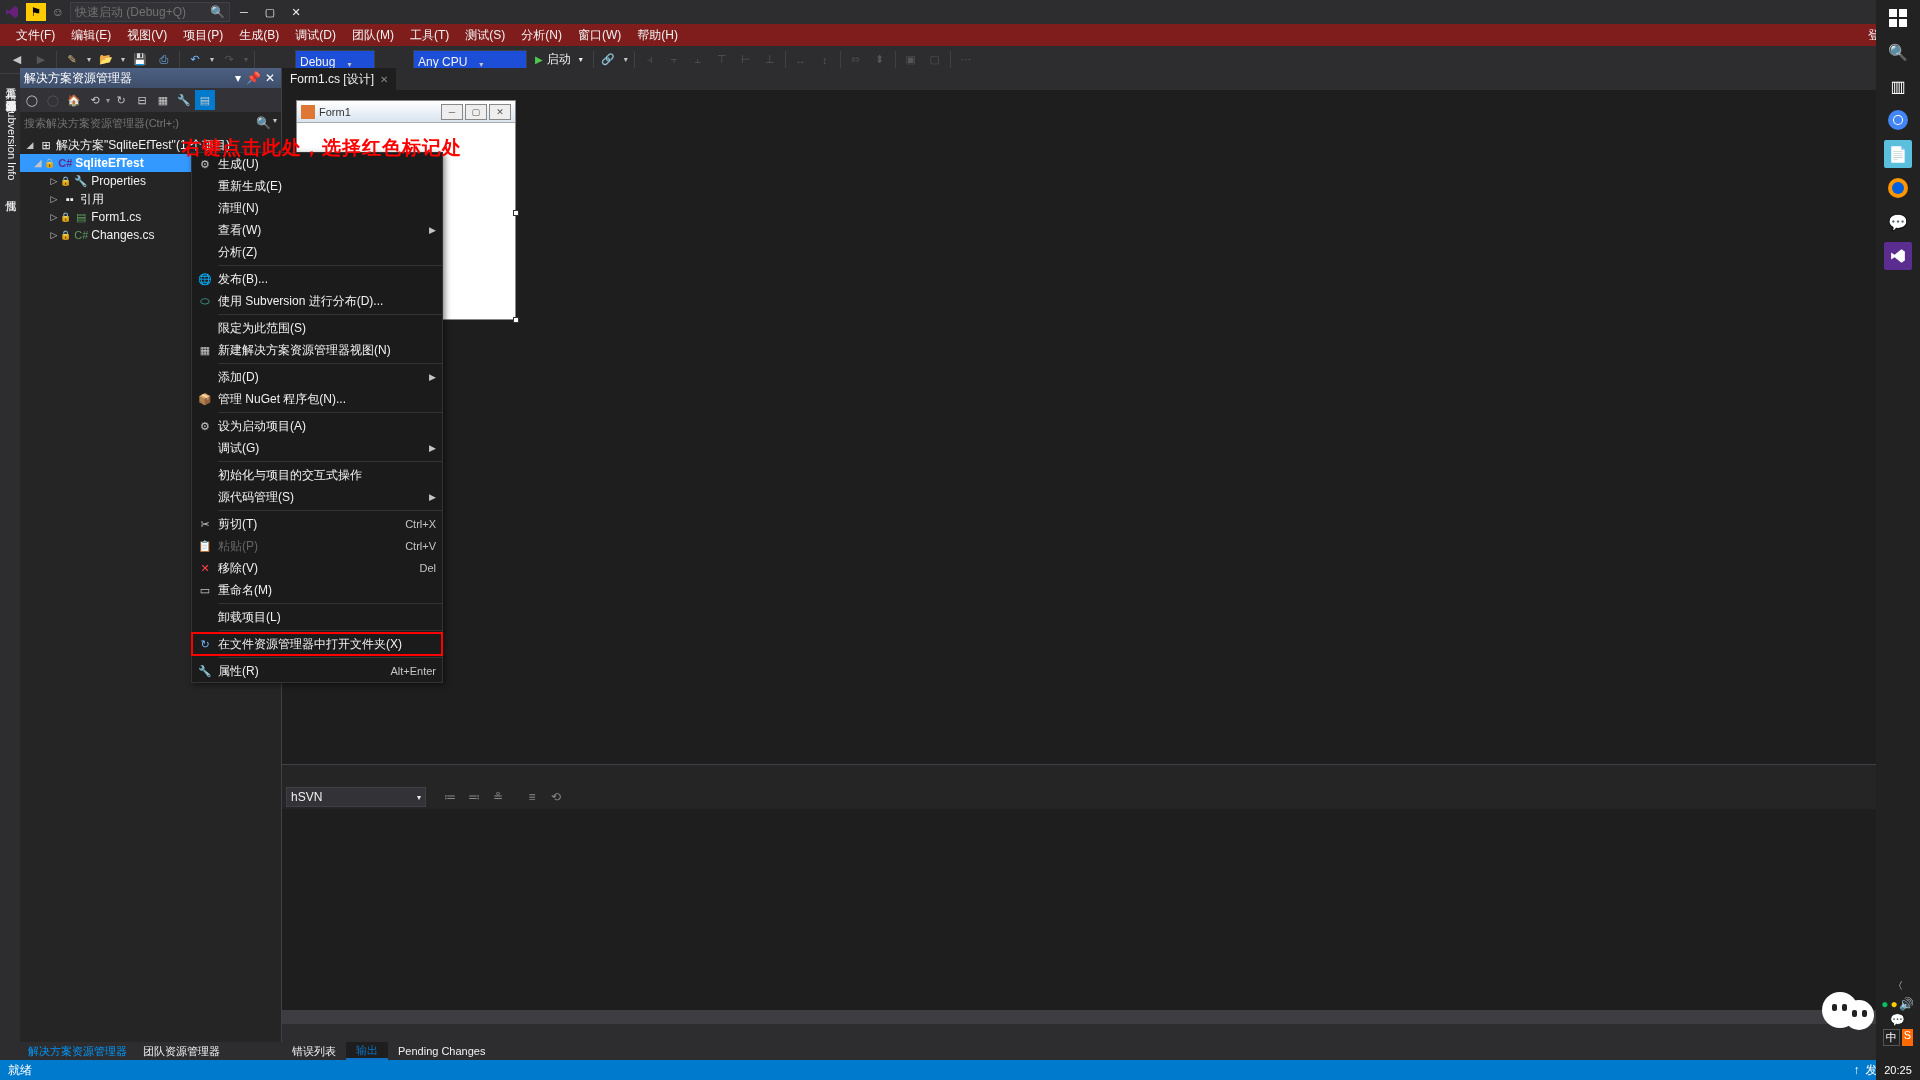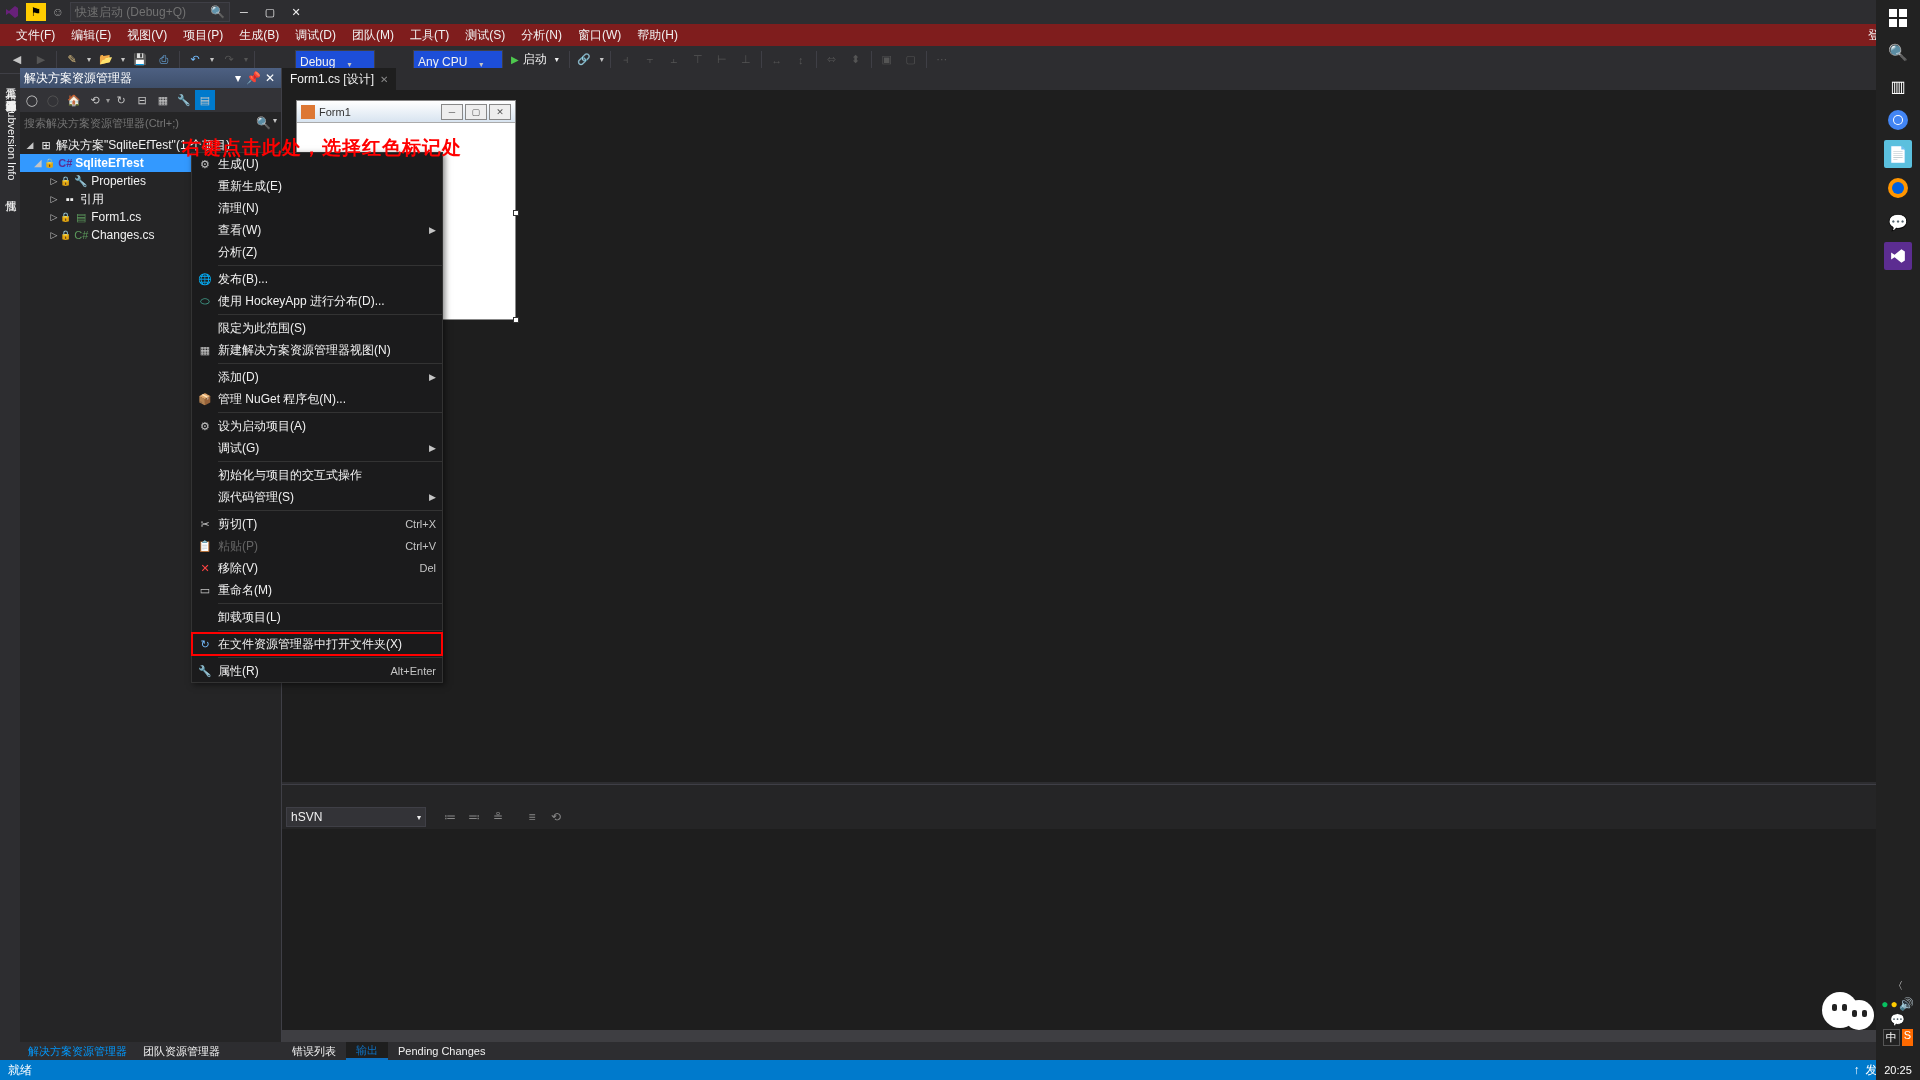--- a/index.html
+++ b/index.html
@@ -82,21 +82,21 @@
 .ctx-item .clabel { flex:1; }
 .ctx-item .cshort { color:#c5c5c5; font-size:11px; }
 .ctx-item .carrow { font-size:9px; color:#c5c5c5; }
 .ctx-sep { height:1px; background:#333; margin:2px 0 2px 26px;}
 .ctx-item.highlighted { outline:2px solid #ff0000; outline-offset:-1px;}
 
 
 .annotation { position:absolute; left:182px; top:135px; color:#ff0000; font-size:19px; font-weight:bold; z-index:200; letter-spacing:1px;}
 
 
-.output-panel { position:absolute; left:282px; right:0; bottom:36px; height:260px; background:#252526; border-top:1px solid #3f3f46; display:flex; flex-direction:column;}
+.output-panel { position:absolute; left:282px; right:0; bottom:56px; height:260px; background:#252526; border-top:1px solid #3f3f46; display:flex; flex-direction:column;}
 .output-header { height:20px; display:flex; align-items:center; justify-content:flex-end; padding:0 4px; gap:2px; color:#c5c5c5; font-size:10px;}
 .output-toolbar { height:24px; display:flex; align-items:center; padding-left:4px; gap:4px;}
 .output-toolbar .combo { background:#333337; border:1px solid #3f3f46; height:20px; width:140px; padding:0 4px; display:flex; align-items:center; color:#f1f1f1; font-size:11px;}
 .output-toolbar .combo .arr{margin-left:auto; font-size:8px;}
 .output-toolbar .obtn { width:20px; height:20px; display:flex; align-items:center; justify-content:center; color:#888;}
 .output-body { flex:1; background:#1e1e1e; position:relative; overflow:hidden;}
 .output-scroll { position:absolute; right:0; top:0; bottom:0; width:14px; background:#3e3e42;}
 .output-scroll .thumb { position:absolute; left:2px; right:2px; top:2px; height:18px; background:#686868;}
 .output-hscroll { position:absolute; left:0; right:14px; bottom:0; height:14px; background:#3e3e42;}
 
@@ -190,21 +190,21 @@
   <span class="tsep"></span>
   <span class="tbtn" style="color:#75beff">↶</span>
     <span class="tdrop">▾</span>
   <span class="tbtn" style="color:#555">↷</span>
     <span class="tdrop" style="color:#555">▾</span>
   <span class="tsep"></span>
   <div class="combo" style="width:80px;">
       <span>Debug</span>
       <span class="arr">▾</span>
     </div>
-  <div class="combo" style="width:90px;">
+  <div class="combo" style="width:114px;">
       <span>Any CPU</span>
       <span class="arr">▾</span>
     </div>
   <div class="start-btn">
       <span class="play">▶</span>
       <span>启动</span>
       <span class="arr" style="font-size:8px;margin-left:4px;">▾</span>
     </div>
   <span class="tsep"></span>
   <span class="tbtn" style="color:#d7ba7d">🔗</span>
@@ -356,21 +356,21 @@
       <span class="cic"></span>
       <span class="clabel">分析(Z)</span>
     </div>
   <div class="ctx-sep"></div>
   <div class="ctx-item">
       <span class="cic">🌐</span>
       <span class="clabel">发布(B)...</span>
     </div>
   <div class="ctx-item">
       <span class="cic" style="color:#4ec9b0">⬭</span>
-      <span class="clabel">使用 HockeyApp 进行分布(D)...</span>
+      <span class="clabel">使用 Subversion 进行分布(D)...</span>
     </div>
   <div class="ctx-sep"></div>
   <div class="ctx-item">
       <span class="cic"></span>
       <span class="clabel">限定为此范围(S)</span>
     </div>
   <div class="ctx-item">
       <span class="cic">▦</span>
       <span class="clabel">新建解决方案资源管理器视图(N)</span>
     </div>

